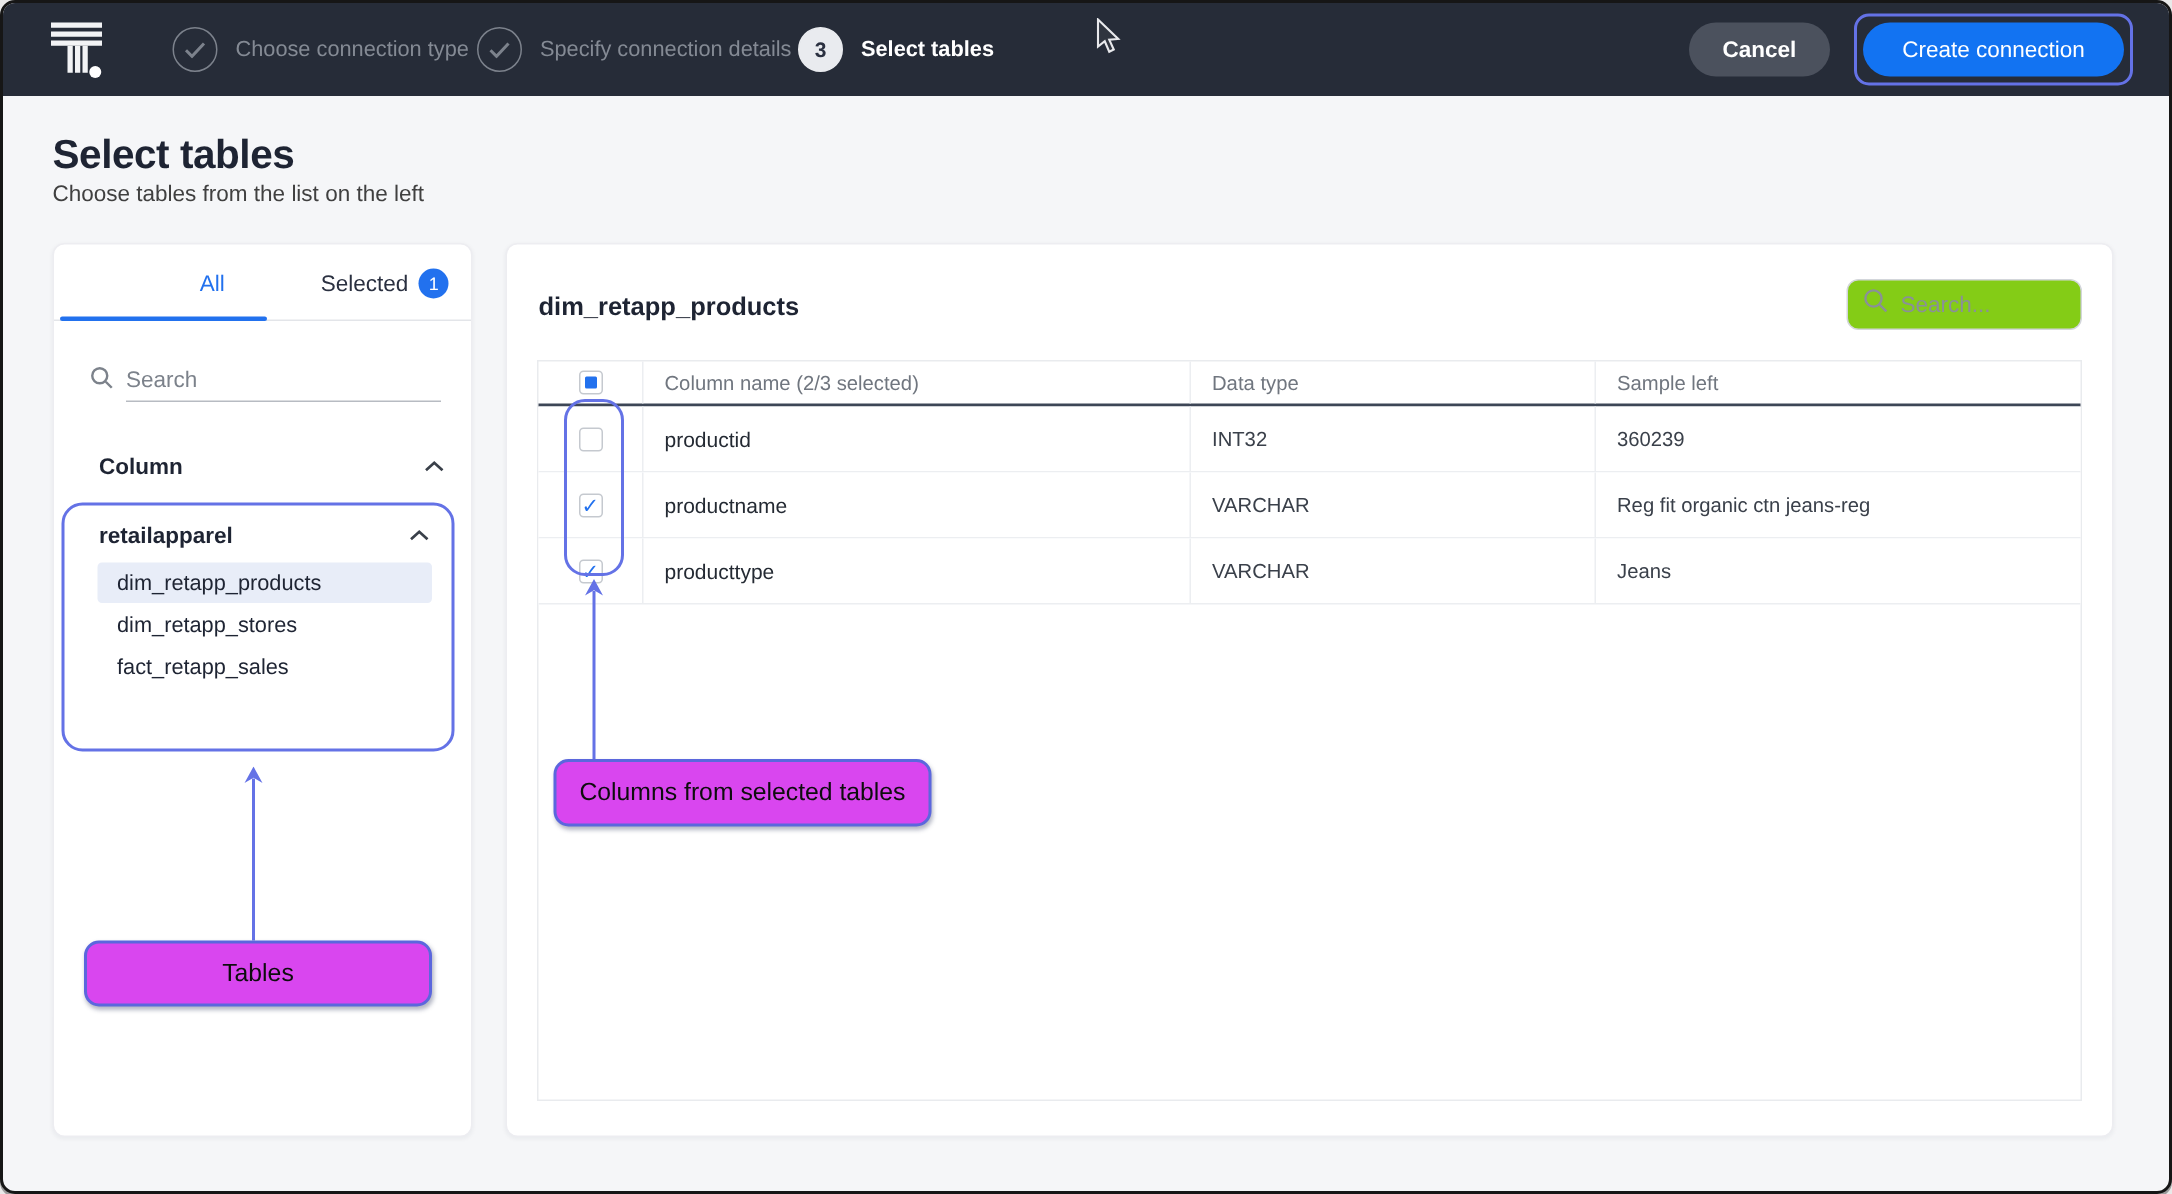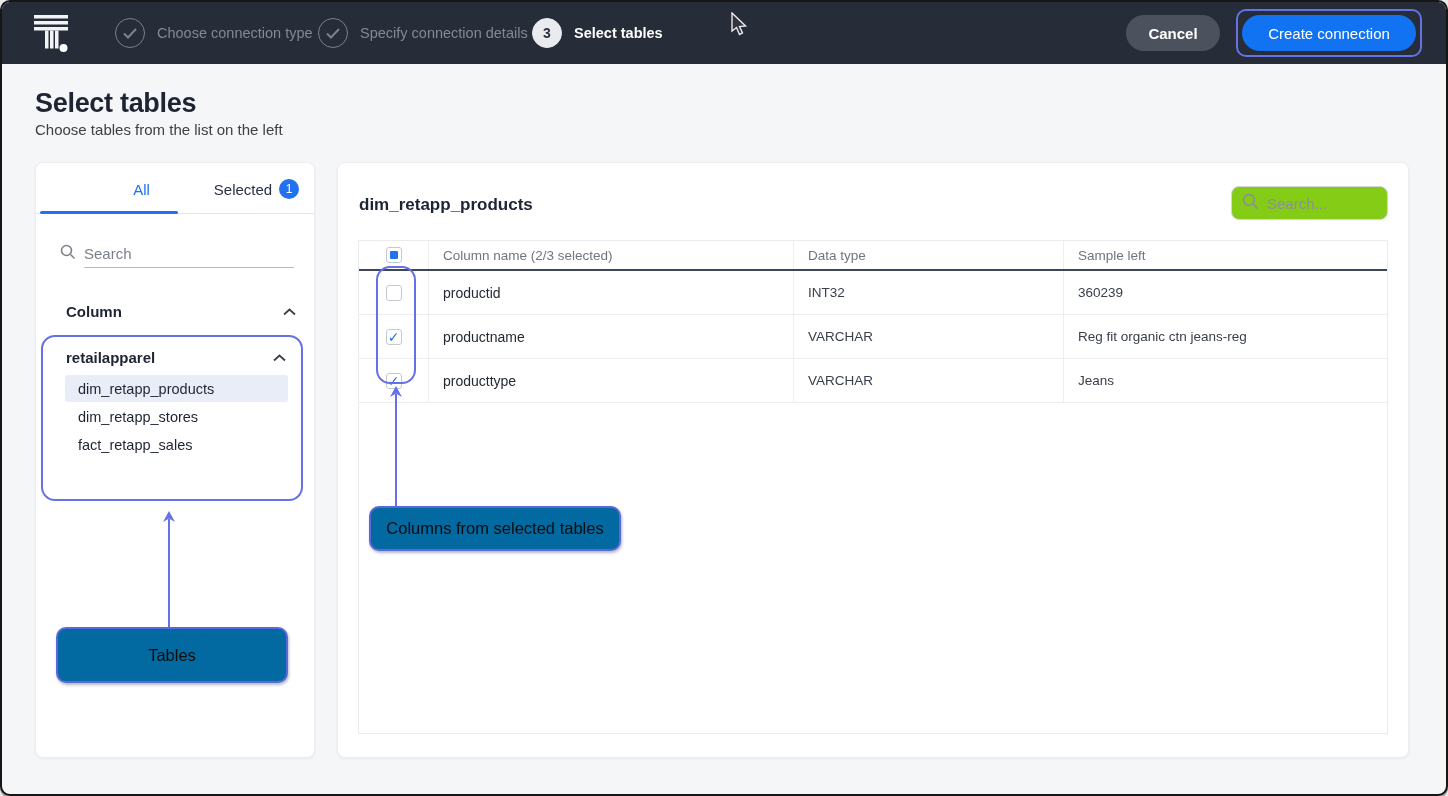--- a/index.html
+++ b/index.html
@@ -95,26 +95,26 @@
   .schema-row { position: absolute; left: 30px; right: 28px; top: 182px; height: 24px;
                 display: flex; align-items: center; justify-content: space-between; cursor: pointer; }
   .schema-label { font-size: 15px; font-weight: bold; color: #1e2433; }
   .table-item {
     position: absolute; left: 29px; width: 223px; height: 27px;
     display: flex; align-items: center; padding-left: 13px;
     font-size: 14.5px; color: #1e2433; border-radius: 3px; cursor: pointer;
   }
   .table-item.active { background: #e8edf8; }
   .callout {
-    position: absolute; background: #0369a1; border: 2px solid #5b67dd; border-radius: 10px;
+    position: absolute; background: #d946ef; border: 2px solid #5b67dd; border-radius: 10px;
     display: flex; align-items: center; justify-content: center;
     font-size: 16.5px; color: #0d0d0d;
     box-shadow: 1px 2px 3px rgba(40,50,90,0.35);
   }
-  .callout-tables { left: 20px; top: 464px; width: 232px; height: 56px; }
+  .callout-tables { left: 20px; top: 464px; width: 232px; height: 44px; }
   .anno-arrow { position: absolute; pointer-events: none; }
   
   .main-title { position: absolute; left: 21px; top: 32px; font-size: 17px; font-weight: bold; color: #1e2433; }
   .main-search {
     position: absolute; left: 893px; top: 23px; width: 157px; height: 34px;
     border: 1.5px solid #d3d6db; border-radius: 8px;
     display: flex; align-items: center; gap: 8px; padding: 0 10px; background: #84cc16;
   }
   .main-search input {
     border: none; outline: none; width: 100%; font-size: 15px; font-family: inherit; color: #2a3040;

